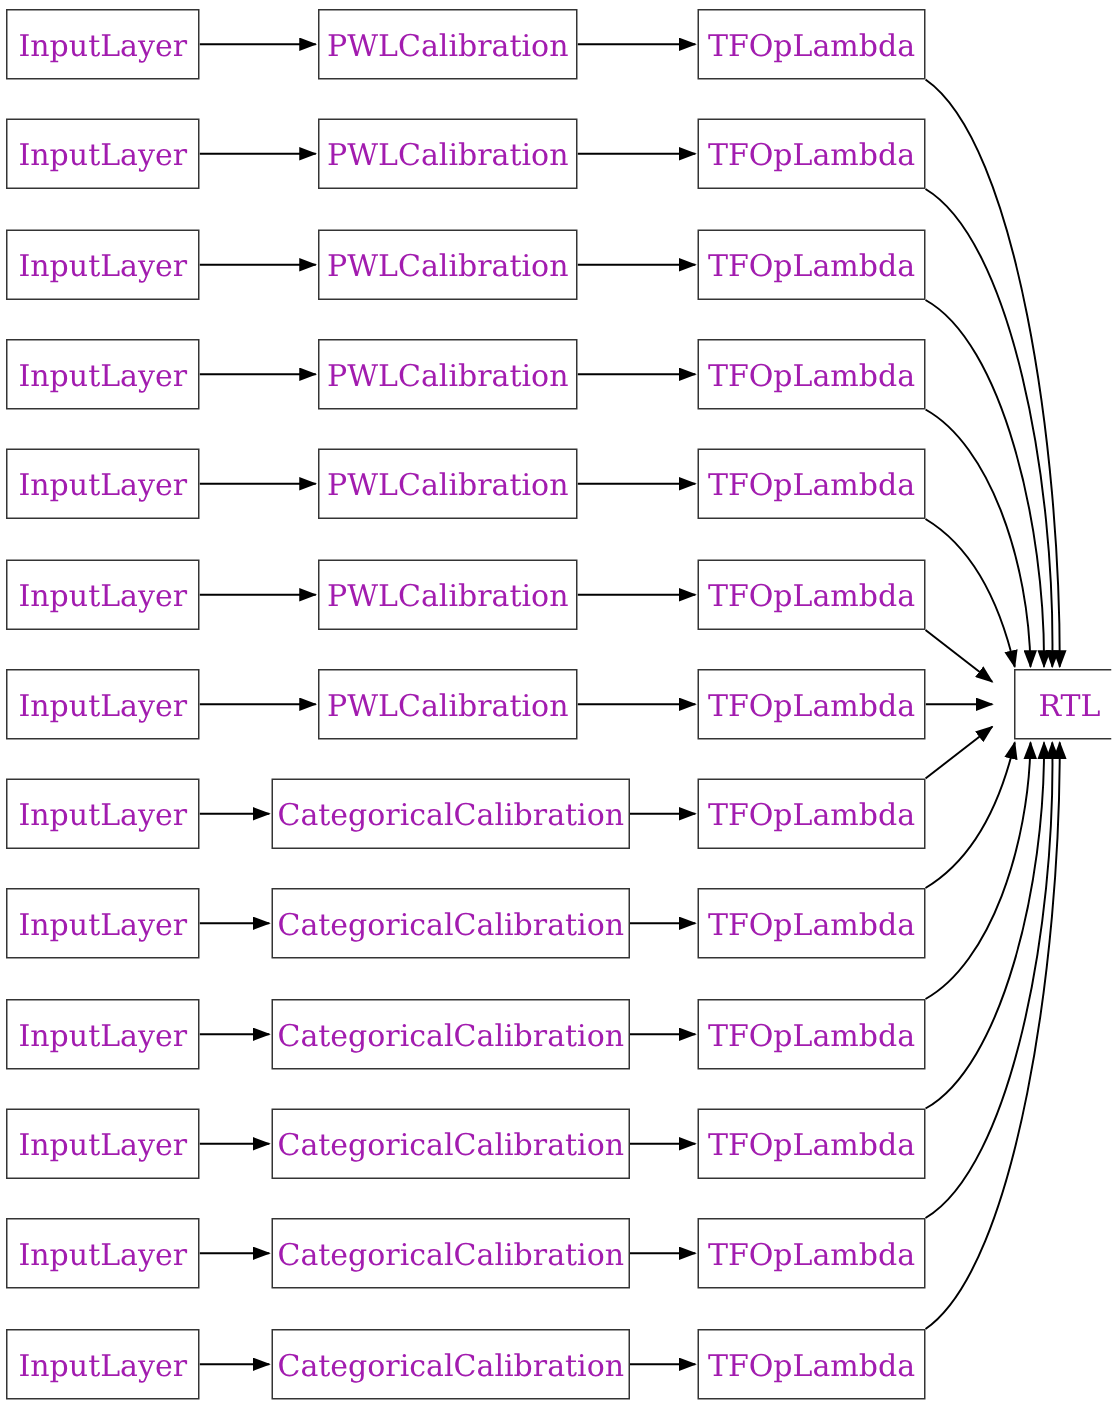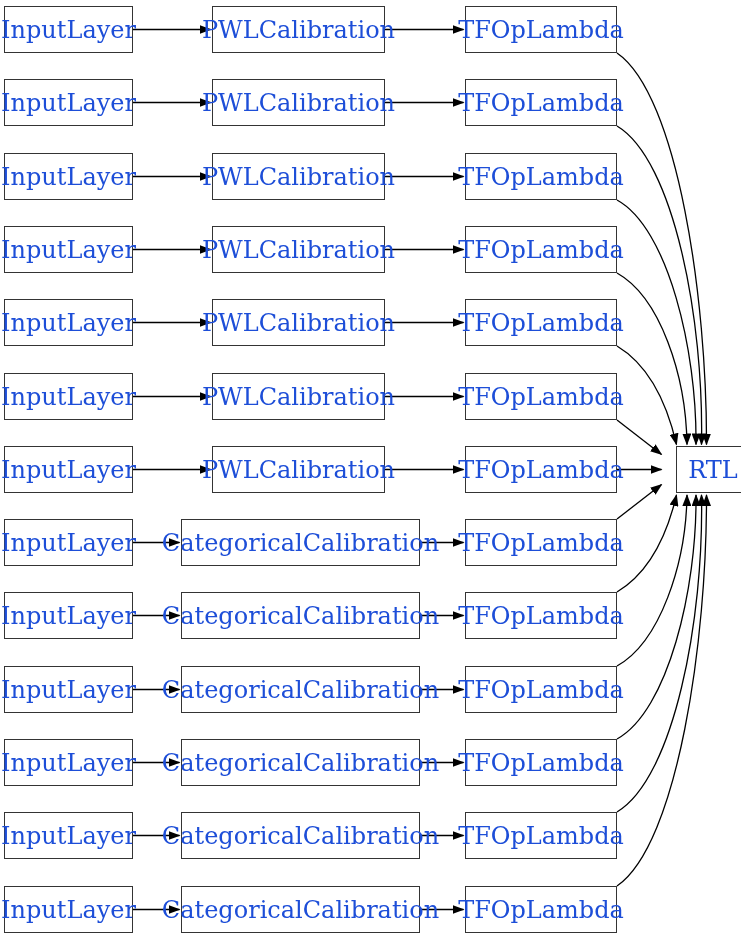--- a/index.html
+++ b/index.html
@@ -17,23 +17,23 @@
     width: 741px; height: 940px;
   }
   .node {
     position: absolute;
     box-sizing: border-box;
     border: 1.5px solid #343434;
     background: #ffffff;
     display: flex;
     align-items: center;
     justify-content: center;
-    font-size: 24px;
+    font-size: 20px;
     line-height: 1;
-    color: #1d4ed8;
+    color: #a21caf;
     white-space: nowrap;
   }
 </style>
 </head>
 <body>
 
 <div id="canvas">
   <svg id="edge-layer" viewBox="0 0 741 940" xmlns="http://www.w3.org/2000/svg">
     <defs>
       <marker id="arrowhead" markerUnits="userSpaceOnUse" markerWidth="12" markerHeight="9" refX="11" refY="4.5" orient="auto">

